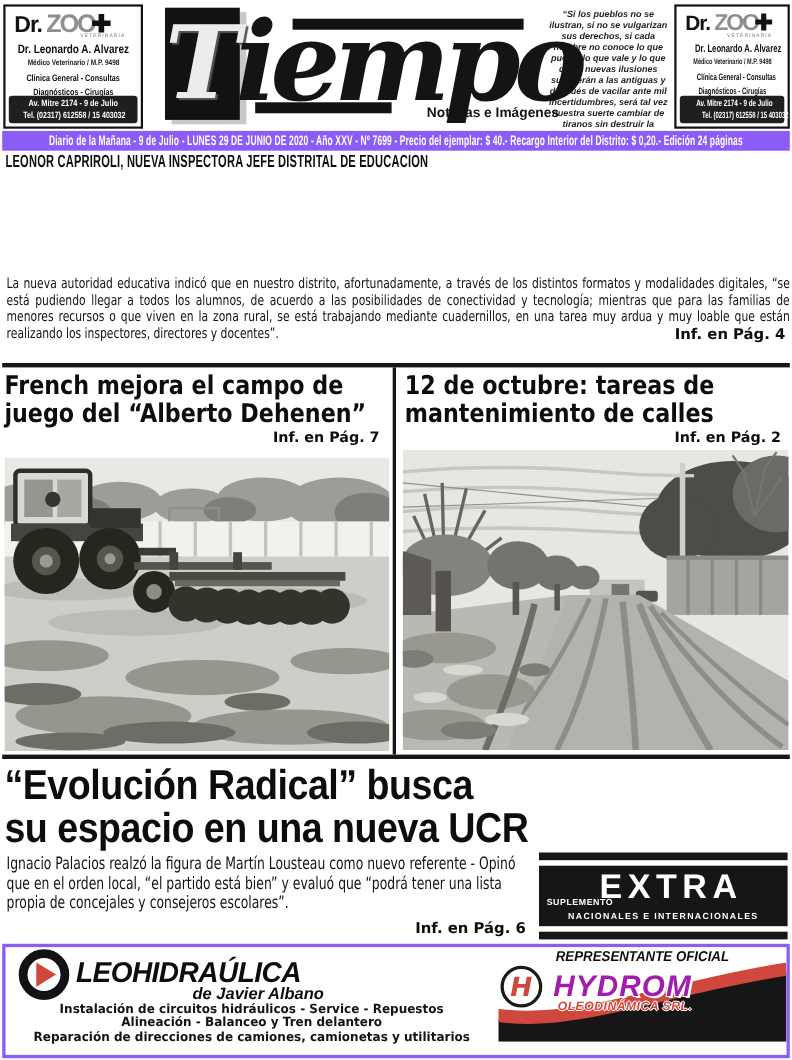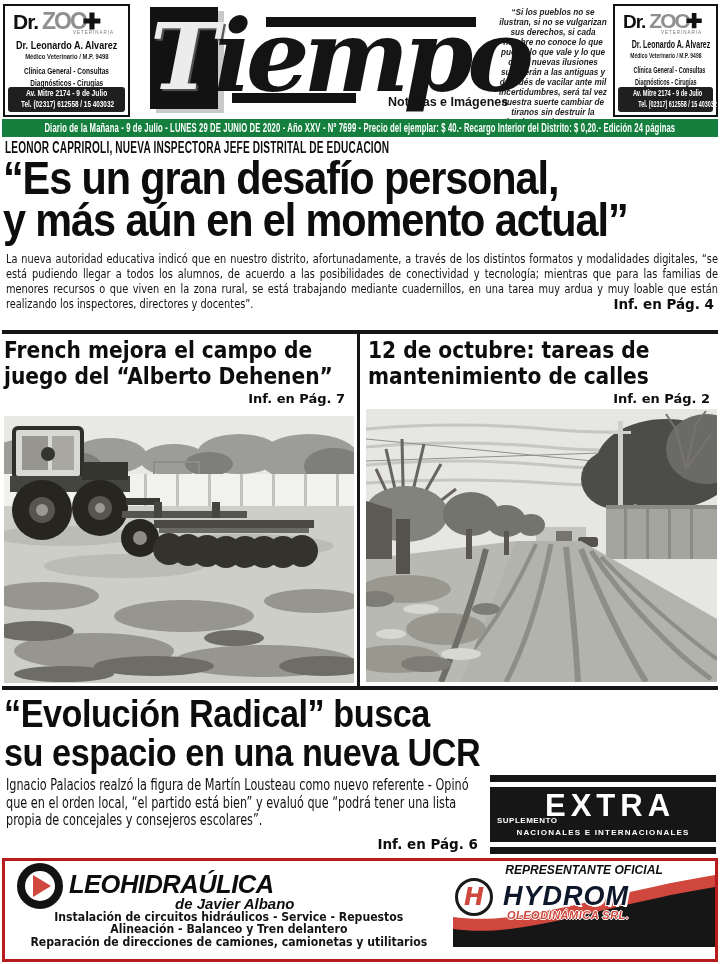--- a/index.html
+++ b/index.html
@@ -44,21 +44,21 @@
            font-family:"DejaVu Serif", serif; font-style:italic; font-weight:bold;
            font-size:100px; line-height:92px; letter-spacing:-6px; color:#141414; white-space:nowrap; }
   .masthead-tagline { position:absolute; left:250px; top:93px; z-index:3;
            font-weight:bold; font-size:12.5px; color:#141414; white-space:nowrap; }
 
   
   .motto { position:absolute; left:498px; top:8px; width:110px; text-align:center;
            font-style:italic; font-size:8.2px; line-height:10px; color:#222; font-weight:bold; }
 
   
-  .dateline { position:absolute; left:2px; top:119px; width:716px; height:18px; background:#15803d;
+  .dateline { position:absolute; left:2px; top:119px; width:716px; height:18px; background:#8b5cf6;
               display:flex; align-items:center; justify-content:center; overflow:visible; }
   .dateline .dl { white-space:nowrap; color:#fff; font-weight:bold; font-size:12.5px;
                   transform:scaleX(.615); transform-origin:center; letter-spacing:.2px; }
 
   
   .kicker { position:absolute; left:5px; top:139px; white-space:nowrap; font-weight:bold;
             font-size:16px; letter-spacing:.3px; transform:scaleX(.63); transform-origin:left center; }
   .headline { position:absolute; left:3px; top:157px; }
   .headline .hl { white-space:nowrap; font-weight:bold; font-size:46px; line-height:42px;
                   letter-spacing:-1.2px; transform:scaleX(.9); transform-origin:left center; color:#0d0d0d; }
@@ -100,21 +100,21 @@
   .extra-bar1 { top:775px; } .extra-bar2 { top:847px; }
   .extra-box { position:absolute; left:490px; top:787px; width:226px; height:55px; background:#161616; color:#fff; }
   .extra-title { text-align:center; padding-left:14px; padding-top:2px; font-weight:bold;
                  font-size:31px; letter-spacing:5px; line-height:33px; }
   .extra-sup { position:absolute; left:7px; top:29px; font-size:8px; letter-spacing:.5px; font-weight:bold; }
   .extra-nac { position:absolute; left:0; width:100%; top:41px; text-align:center;
                font-size:8px; letter-spacing:1.2px; font-weight:bold; }
 
   
   .bottom-ad { position:absolute; left:2px; top:858px; width:716px; height:104px;
-               border:3px solid #b91c1c; background:#fff; }
+               border:3px solid #8b5cf6; background:#fff; }
   .ad-left  { position:absolute; left:0; top:0; width:448px; height:86px; }
   .ad-right { position:absolute; left:448px; top:0; width:262px; height:86px; }
   .ad-strip { position:absolute; left:0; bottom:0; width:710px; height:12px; background:#0e0e0e;
               display:flex; align-items:center; justify-content:space-between; padding:0 5px; }
   .ad-tel   { color:#fff; font-family:"DejaVu Sans", sans-serif; font-weight:bold; font-size:11.5px;
               white-space:nowrap; transform:scaleX(.67); transform-origin:left center; }
   .ad-email { color:#fff; font-family:"DejaVu Sans", sans-serif; font-weight:bold; font-size:12.5px;
               white-space:nowrap; transform:scaleX(.9); transform-origin:right center; }
   .play-logo { position:absolute; left:12px; top:2px; width:46px; height:46px; border:8px solid #131313;
                border-radius:50%; background:#fff; }
@@ -129,21 +129,21 @@
               font-family:"DejaVu Sans", sans-serif; font-weight:bold; font-size:11.5px; line-height:12.3px; color:#131313; }
   .ad-lines span { display:inline-block; white-space:nowrap; transform:scaleX(.95); transform-origin:center; }
   .rep-line { position:absolute; left:0; top:1px; width:262px; text-align:center; font-weight:bold;
               font-style:italic; font-size:13px; white-space:nowrap; transform:scaleX(.93); transform-origin:center; }
   .swoosh { position:absolute; left:0; top:14px; width:262px; height:72px; }
   .hydrom-circle { position:absolute; left:2px; top:17px; width:38px; height:38px; background:#fff;
                    border:3px solid #1a1a1a; border-radius:50%; text-align:center; }
   .hydrom-circle span { font-family:"DejaVu Sans", sans-serif; font-weight:bold; font-style:italic;
                         font-size:24px; line-height:32px; color:#d0473d; }
   .hydrom-name { position:absolute; left:50px; top:20px; font-weight:bold; font-style:italic; font-size:27px;
-                 letter-spacing:1px; color:#0f172a; white-space:nowrap;
+                 letter-spacing:1px; color:#a21caf; white-space:nowrap;
                  text-shadow:-1px -1px 0 #fff, 1px -1px 0 #fff, -1px 1px 0 #fff, 1px 1px 0 #fff, 2px 2px 0 #fff; }
   .hydrom-sub { position:absolute; left:54px; top:48px; font-weight:bold; font-style:italic; font-size:11px;
                 letter-spacing:.5px; color:#d0473d; white-space:nowrap;
                 text-shadow:-1px 0 0 #fff, 1px 0 0 #fff, 0 1px 0 #fff, 0 -1px 0 #fff; }
 </style>
 </head>
 <body>
 
 <div id="page">
 
@@ -191,24 +191,20 @@
       <div><span class="fit">Av. Mitre 2174 - 9 de Julio</span></div>
       <div><span class="fit-tight">Tel. (02317) 612558 / 15 403032</span></div>
     </div>
   </div>
 
   <div class="dateline">
     <span class="dl">Diario de la Mañana - 9 de Julio - LUNES 29 DE JUNIO DE 2020 - Año XXV - Nº 7699 - Precio del ejemplar: $ 40.- Recargo Interior del Distrito: $ 0,20.- Edición 24 páginas</span>
   </div>
 
   <div class="kicker">LEONOR CAPRIROLI, NUEVA INSPECTORA JEFE DISTRITAL DE EDUCACION</div>
-  <div class="headline">
-    <div class="hl">“Es un gran desafío personal,</div>
-    <div class="hl">y más aún en el momento actual”</div>
-  </div>
   <p class="lede">La nueva autoridad educativa indicó que en nuestro distrito, afortunadamente, a través de los distintos formatos y modalidades digitales, “se está pudiendo llegar a todos los alumnos, de acuerdo a las posibilidades de conectividad y tecnología; mientras que para las familias de menores recursos o que viven en la zona rural, se está trabajando mediante cuadernillos, en una tarea muy ardua y muy loable que están realizando los inspectores, directores y docentes”.</p>
   <div class="pageref ref-lead">Inf. en Pág. 4</div>
 
   <div class="rule rule-top"></div>
   <div class="vdiv"></div>
   <div class="rule rule-bot"></div>
 
   <div class="colhead colhead-left">
     <div class="ch">French mejora el campo de</div>
     <div class="ch">juego del “Alberto Dehenen”</div>

